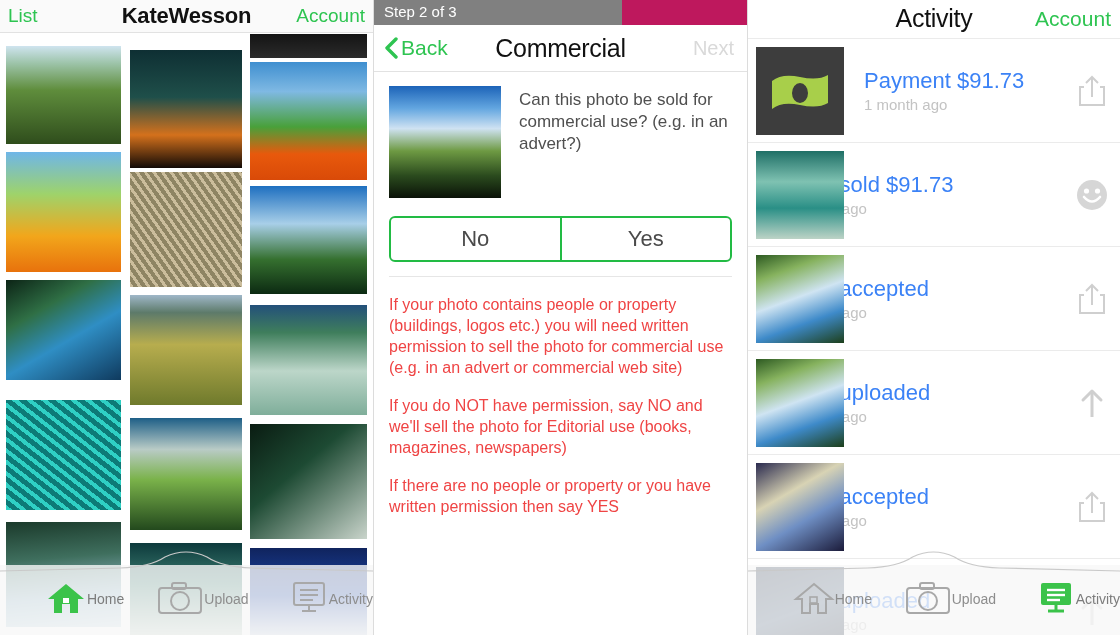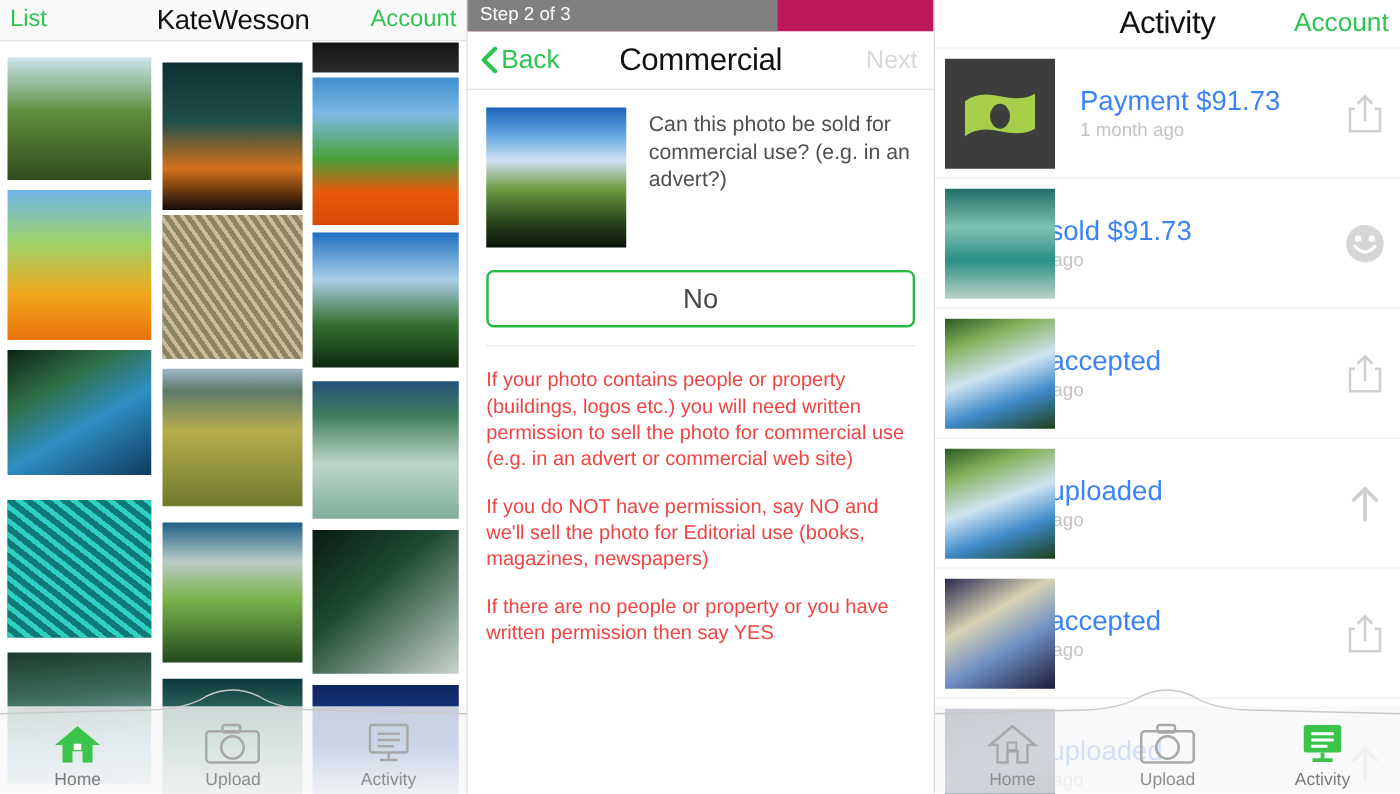--- a/index.html
+++ b/index.html
@@ -19,30 +19,30 @@
 
   
   .grid-scroll { position: absolute; inset: 0; }
   .l-head {
     position: absolute; top: 0; left: 0; width: 373px; height: 33px;
     background: rgba(250,250,250,0.90);
     display: flex; align-items: center; z-index: 6;
     border-bottom: 1px solid rgba(205,205,205,0.55);
   }
   .l-head .lh-left { position: absolute; left: 8px; font-size: 19px; color: #2ec451; }
-  .l-head .lh-title { width: 100%; text-align: center; font-size: 22px; color: #111; letter-spacing: -0.2px; }
+  .l-head .lh-title { width: 100%; text-align: center; font-size: 22px; color: #111; letter-spacing: -0.2px; font-weight: bold; }
   .l-head .lh-right { position: absolute; right: 8px; font-size: 19px; color: #2ec451; }
 
   
   .tabbar {
     position: absolute; left: 0; bottom: 0; width: 100%; height: 70px;
     background: rgba(247,247,247,0.80);
     display: flex; z-index: 7;
   }
-  .tab { flex: 1; display: flex; flex-direction: column; align-items: center; justify-content: flex-end; padding-bottom: 4px; }
+  .tab { flex: 1; display: flex; align-items: center; justify-content: flex-end; padding-bottom: 4px; }
   .tab .tlabel { font-size: 14px; color: #8d8d8d; margin-top: 2px; }
   .tab.active .tlabel { color: #7c7c7c; }
   .tab svg { display: block; }
   .arcline {
     position: absolute; left: 0; bottom: 60px; width: 100%; height: 26px; z-index: 8;
     pointer-events: none;
   }
 
   
   .m-step { position: relative; height: 25px; background: #be185d; }
@@ -195,20 +195,21 @@
 
     <div class="m-body">
       <div class="q-row">
         <div class="q-thumb ph" style="position:relative;background:
           linear-gradient(180deg,#1c63b8 0%,#63a6e0 20%,#cfe2f2 38%,#6e9a43 58%,#2b4b1e 80%,#0a1208 100%);"></div>
         <div class="q-text">Can this photo be sold for commercial use? (e.g. in an advert?)</div>
       </div>
 
       <div class="seg">
         <div class="sbtn">No</div>
+        <div class="sbtn">Yes</div>
       </div>
 
       <div class="m-sep"></div>
 
       <p class="m-para">If your photo contains people or property (buildings, logos etc.) you will need written permission to sell the photo for commercial use (e.g. in an advert or commercial web site)</p>
       <p class="m-para">If you do NOT have permission, say NO and we'll sell the photo for Editorial use (books, magazines, newspapers)</p>
       <p class="m-para">If there are no people or property or you have written permission then say YES</p>
     </div>
   </div>
 

